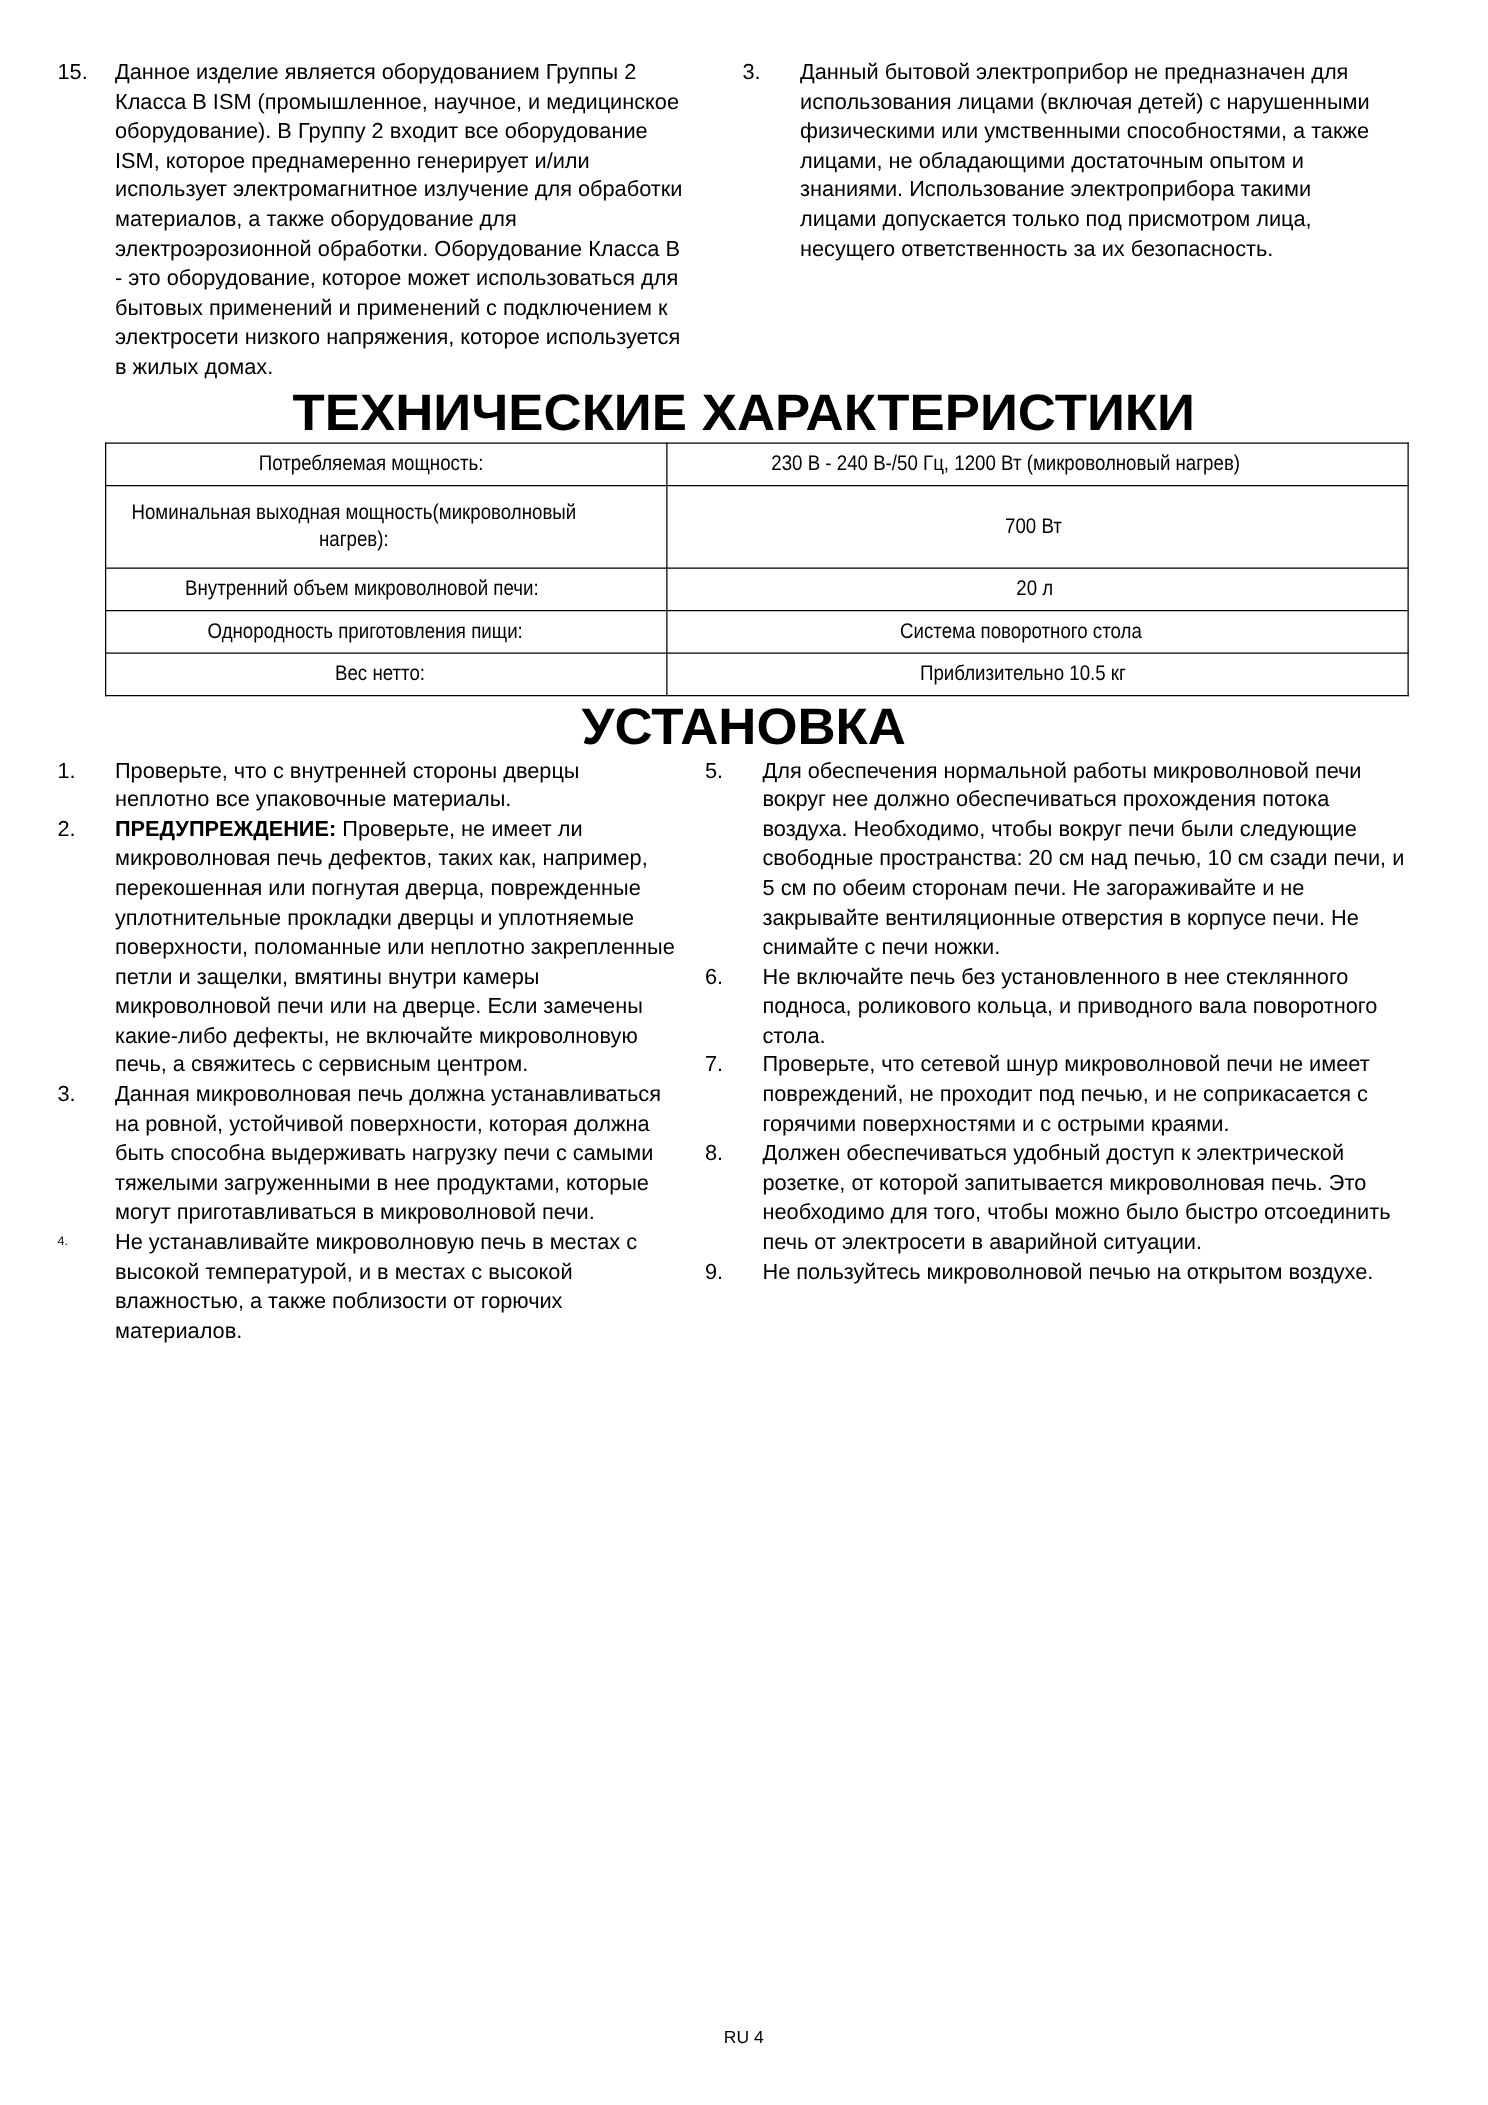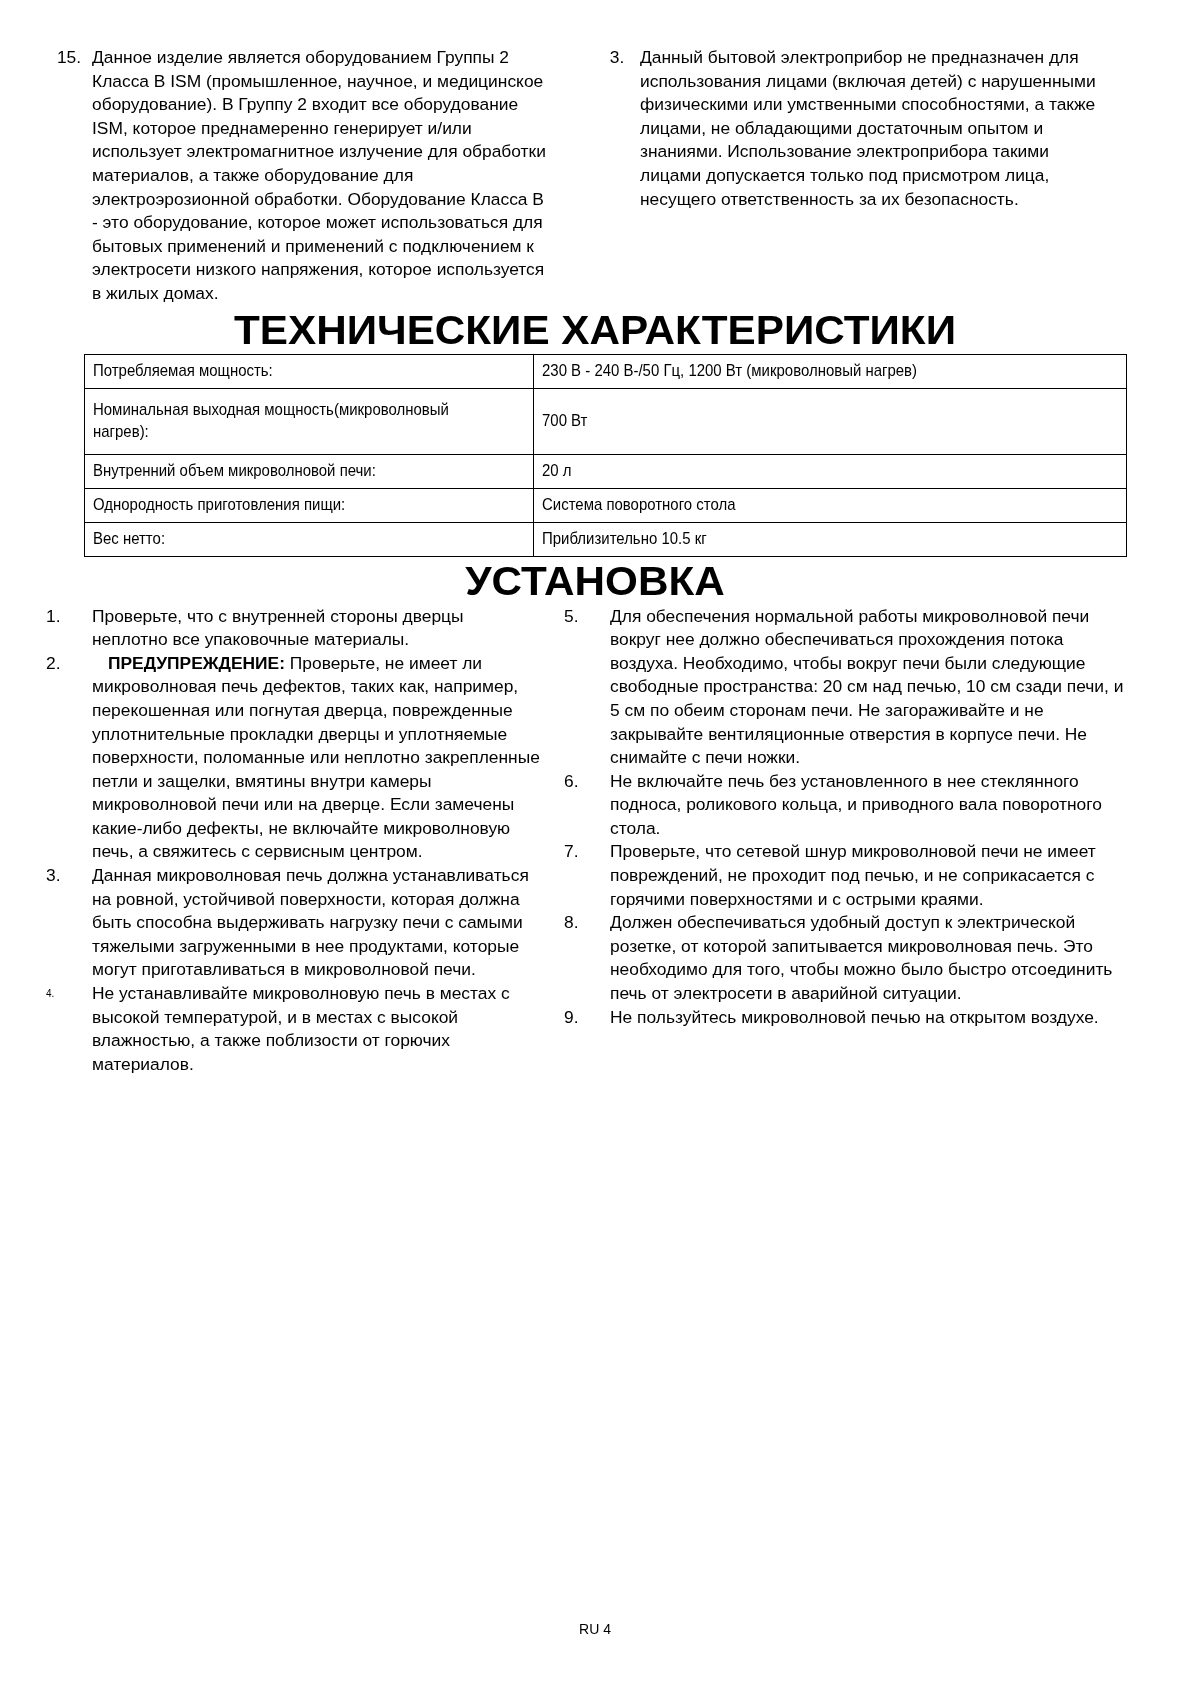--- a/index.html
+++ b/index.html
@@ -55,21 +55,21 @@
   
   .warn-section {
     padding: 46px 46px 0 46px;
   }
   .warn-col {
     font-size: 17.4px;
     line-height: 23.6px;
   }
   .warn-col-left  { width: 500px; margin-right: 48px; }
   .warn-col-right { width: 506px; }
-  .warn-col .li-num  { width: 46px; text-align: center; }
+  .warn-col .li-num  { width: 46px; }
   .warn-col .li-body { width: auto; }
 
   
   h1.section-title {
     font-family: "Liberation Sans", sans-serif;
     font-weight: bold;
     text-align: center;
     margin: 0;
     letter-spacing: 0px;
   }
@@ -84,20 +84,21 @@
     font-size: 41px;
     line-height: 48px;
     margin-top: 38px;
     margin-bottom: 18px;
     transform: scaleX(1.03);
   }
 
   
   .spec-wrap {
     padding: 0 84px 0 84px;
+    text-align: center;
   }
   table.spec {
     border-collapse: collapse;
     width: 1008px;
     table-layout: fixed;
     font-size: 17px;
   }
   table.spec td {
     border: 1.6px solid #000000;
     padding: 5px 8px 6px 8px;
@@ -123,21 +124,21 @@
     padding: 0 38px 0 46px;
   }
   .inst-col {
     font-size: 17.4px;
     line-height: 23.6px;
   }
   .inst-col-left  { width: 494px; margin-right: 24px; }
   .inst-col-right { width: 566px; }
   .inst-col .li-num { width: 46px; }
   .num-small { font-size: 10px; line-height: 23.6px; }
-  .bold { font-weight: bold; margin-left: 16px; }
+  .bold { font-weight: bold; }
 
   
   .footer {
     position: absolute;
     left: 0;
     right: 0;
     bottom: 46px;
     text-align: center;
     font-size: 14px;
     line-height: 18px;

